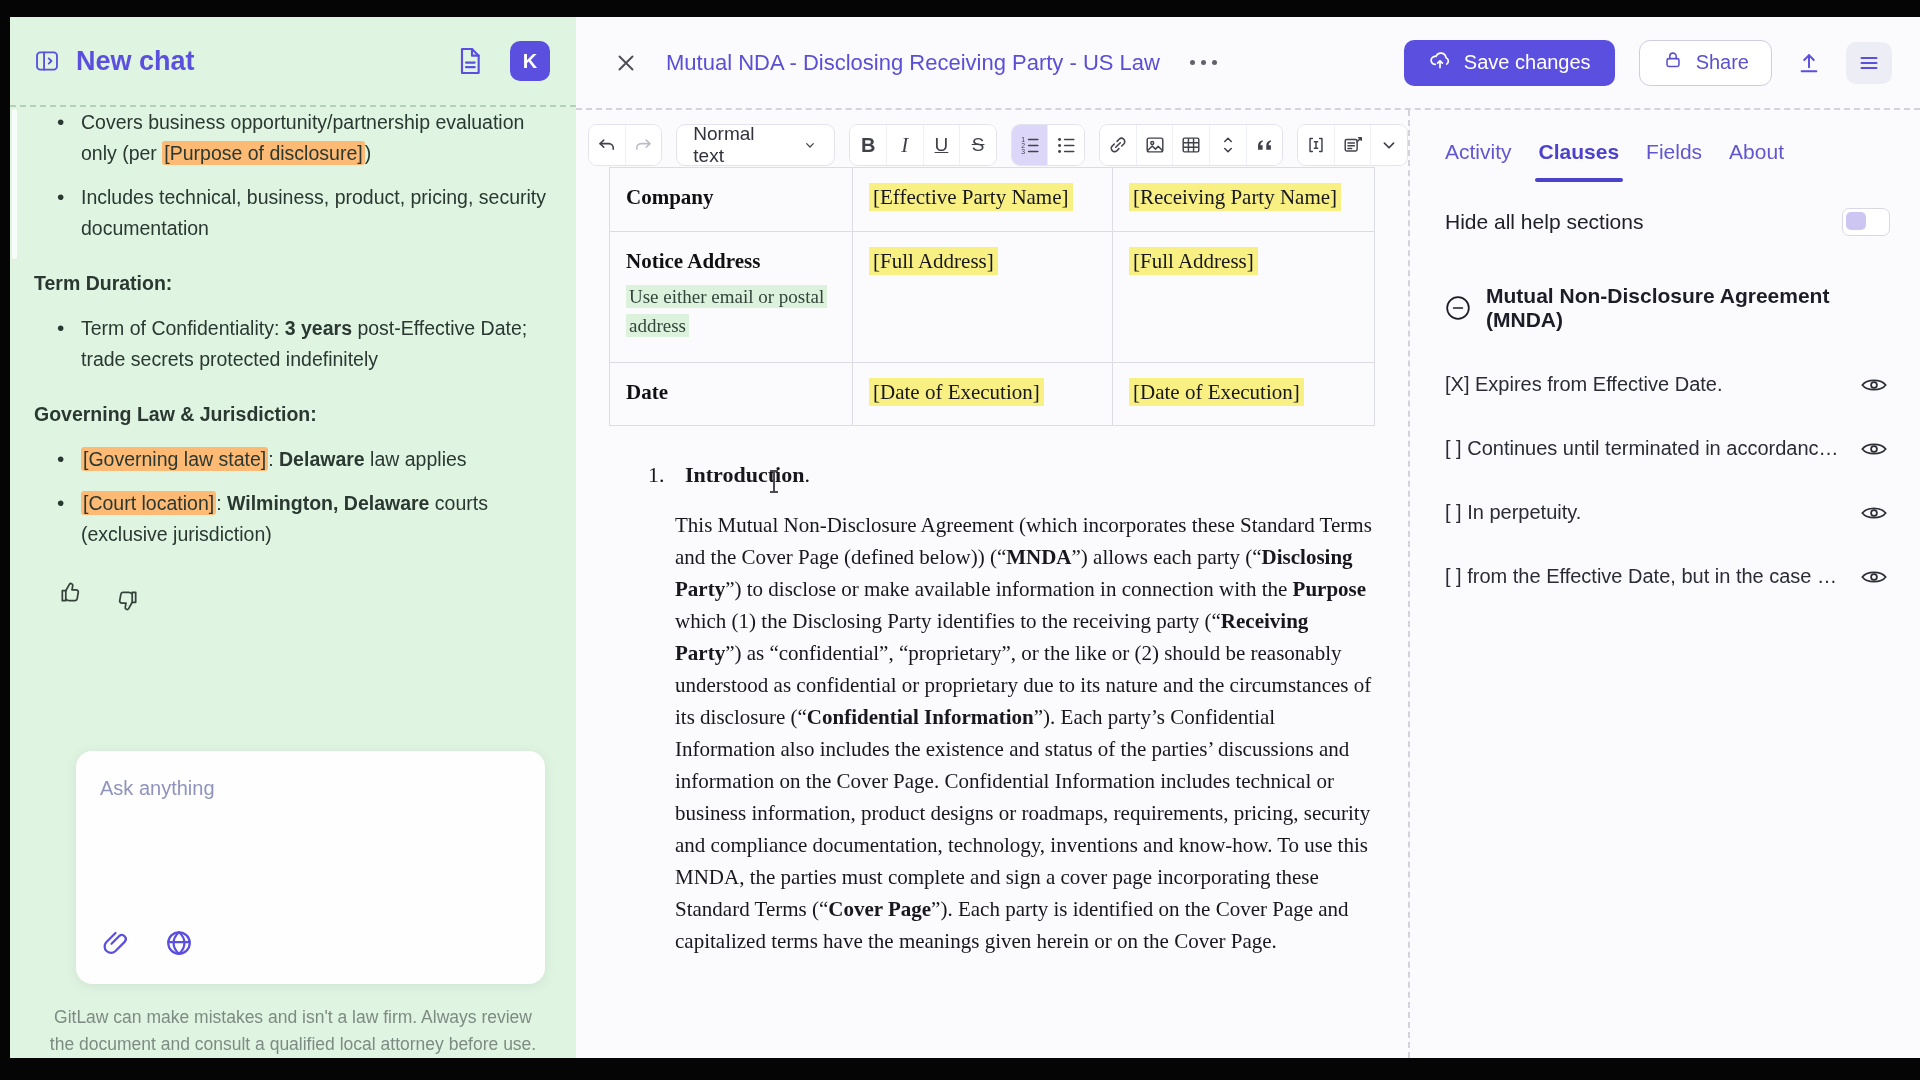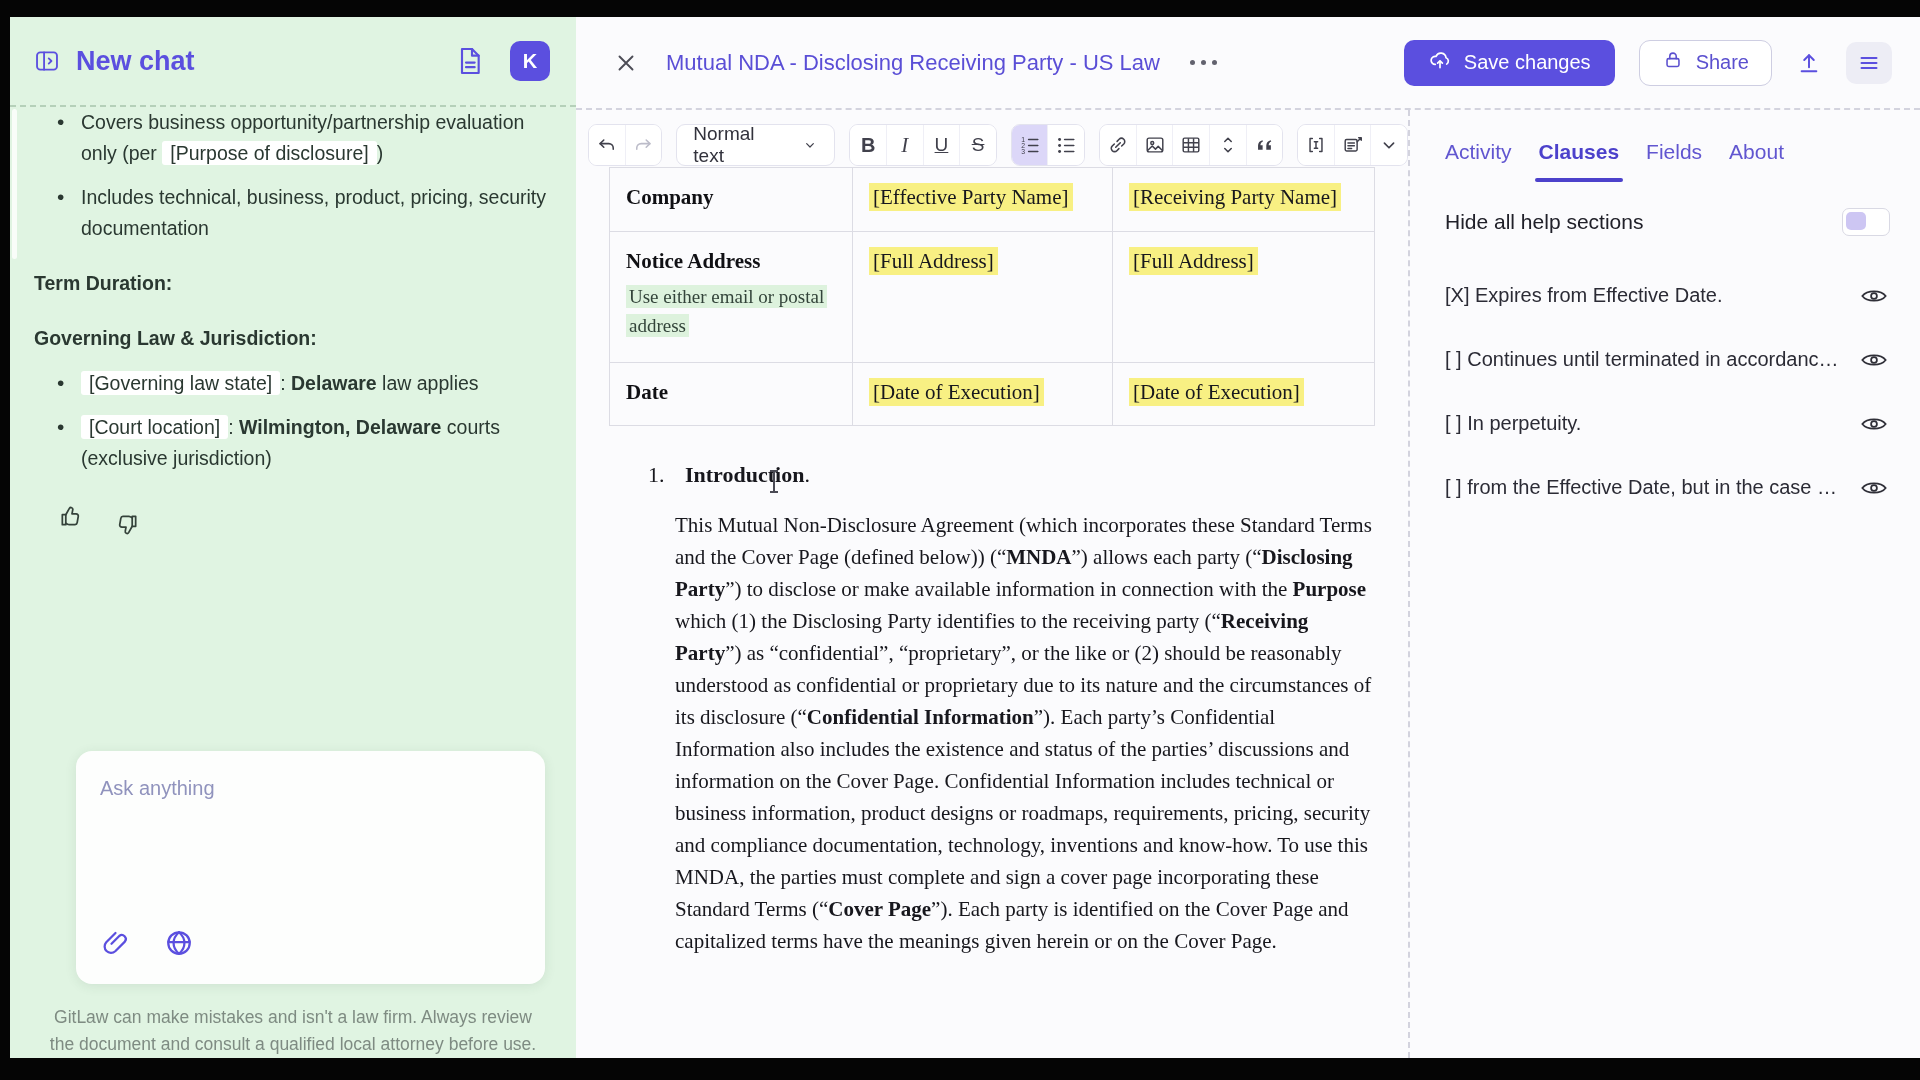--- a/index.html
+++ b/index.html
@@ -13,21 +13,21 @@
   .sb-title{font-size:27px;font-weight:700;color:#5b4fdf;margin-left:16px;}
   .sb-spacer{flex:1;}
   .sb-doc-icon{color:#5b4fdf;margin-right:24px;display:grid;place-items:center;}
   .avatar{width:40px;height:40px;border-radius:10px;background:#5b4fdf;color:#fff;font-size:20px;font-weight:700;display:grid;place-items:center;}
   .chat{flex:1;overflow:hidden;padding:12px 28px 0 24px;color:#2a3831;font-size:19.5px;line-height:31px;}
   .chat-item.bullet{position:relative;padding-left:47px;margin:0 0 13px;}
   .chat-item.bullet::before{content:"•";position:absolute;left:23px;top:-1px;font-size:21px;}
   .chat-item.heading{font-weight:700;margin:24px 0 14px;}
   .chat-item.para{margin-top:24px;}
   .chat-item:first-child{margin-top:-12px;}
-  .hl{background:#ffffff;border-radius:3px;padding:1px 8px;box-decoration-break:clone;-webkit-box-decoration-break:clone;}
+  .hl{background:#fdba74;border-radius:3px;padding:1px 2px;box-decoration-break:clone;-webkit-box-decoration-break:clone;}
   .thumbs{display:flex;gap:30px;padding:16px 0 0 24px;color:#34423a;}
   .thumbs svg{width:26px;height:26px;}
   .thumb-down{transform:rotate(180deg);}
   .ask-card{flex:0 0 185px;margin:18px 31px 0 66px;border-radius:16px;background:#fdfefd;box-shadow:0 2px 12px rgba(50,80,60,.10);padding:26px 24px 22px;display:flex;flex-direction:column;}
   .ask-ph{color:#9093bd;font-size:20px;}
   .ask-icons{margin-top:auto;display:flex;gap:34px;color:#5b4fdf;}
   .ask-icons svg{width:30px;height:30px;}
   .disclaimer{margin:20px auto 0;width:492px;text-align:center;font-size:17.5px;line-height:27px;color:#7e8b82;}
 
   
@@ -119,20 +119,21 @@
             <path d="M9 13.2h6.5M9 16.6h6.5"></path>
           </svg>
       </span>
       <span class="avatar">K</span>
     </div>
 
     <div class="chat" id="chat-list">
         <div class="chat-item bullet"><span>Covers business opportunity/partnership evaluation only (per </span><span class="hl">[Purpose of disclosure]</span><span>)</span></div>
         <div class="chat-item bullet"><span>Includes technical, business, product, pricing, security documentation</span></div>
         <div class="chat-item heading"><span style="font-weight: 700;">Term Duration:</span></div>
+        <div class="chat-item bullet"><span>Term of Confidentiality: </span><span style="font-weight: 700;">3 years</span><span> post-Effective Date; trade secrets protected indefinitely</span></div>
         <div class="chat-item heading"><span style="font-weight: 700;">Governing Law &amp; Jurisdiction:</span></div>
         <div class="chat-item bullet"><span class="hl">[Governing law state]</span><span>: </span><span style="font-weight: 700;">Delaware</span><span> law applies</span></div>
         <div class="chat-item bullet"><span class="hl">[Court location]</span><span>: </span><span style="font-weight: 700;">Wilmington, Delaware</span><span> courts (exclusive jurisdiction)</span></div>
         <div class="thumbs">
           <span><svg viewBox="0 0 24 24" fill="none" stroke="currentColor" stroke-width="1.6" stroke-linecap="round" stroke-linejoin="round">
               <path d="M4 10.8h3.2V20H4z"></path>
               <path d="M7.2 18.8l1.7.8c.4.2.9.3 1.3.3h5.5a2 2 0 0 0 2-1.7l1-5.8a2 2 0 0 0-2-2.4h-3.8l.7-3.7A1.7 1.7 0 0 0 10.5 5L7.2 10.8"></path>
             </svg></span>
           <span class="thumb-down"><svg viewBox="0 0 24 24" fill="none" stroke="currentColor" stroke-width="1.6" stroke-linecap="round" stroke-linejoin="round">
               <path d="M4 10.8h3.2V20H4z"></path>
@@ -370,20 +371,27 @@
             <span class="tab">Fields</span>
             <span class="tab">About</span>
           </div>
 
         <div class="hide-row">
           <span>Hide all help sections</span>
           <span class="toggle"></span>
         </div>
 
         <div class="clauses">
+          <div class="clause-group">
+            <svg viewBox="0 0 24 24" fill="none" stroke="currentColor" stroke-width="1.6" stroke-linecap="round">
+                <circle cx="12" cy="12" r="10"></circle>
+                <path d="M8 12h8"></path>
+              </svg>
+            <span>Mutual Non-Disclosure Agreement (MNDA)</span>
+          </div>
           <div id="clause-items">
               <div class="clause-item">
                 <span>[X] Expires from Effective Date.</span>
                 <span class="eye">
                   <svg viewBox="0 0 24 16" fill="none" stroke="currentColor" stroke-width="1.5">
                     <path d="M2 8C6 2.7 18 2.7 22 8c-4 5.3-16 5.3-20 0z"></path>
                     <circle cx="12" cy="8" r="2.5"></circle>
                   </svg>
                 </span>
               </div>

